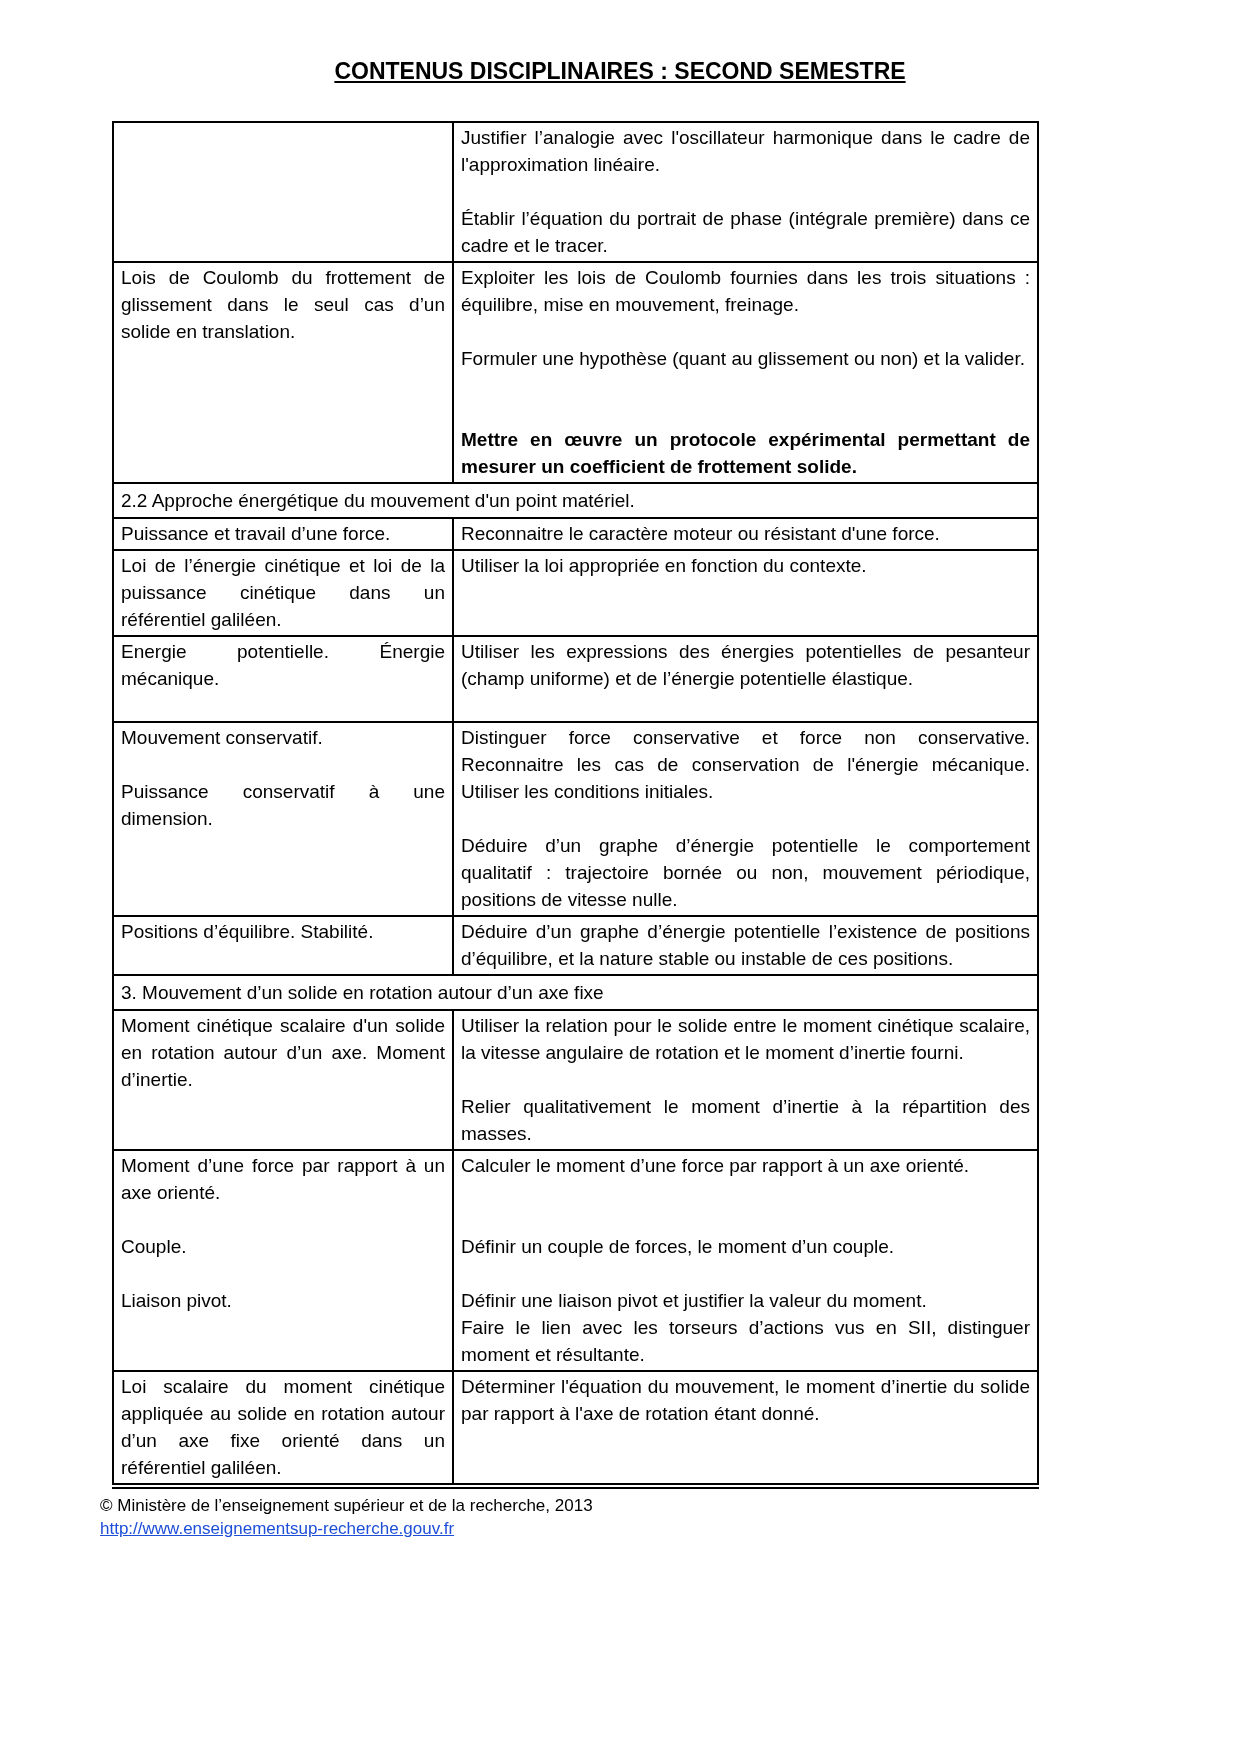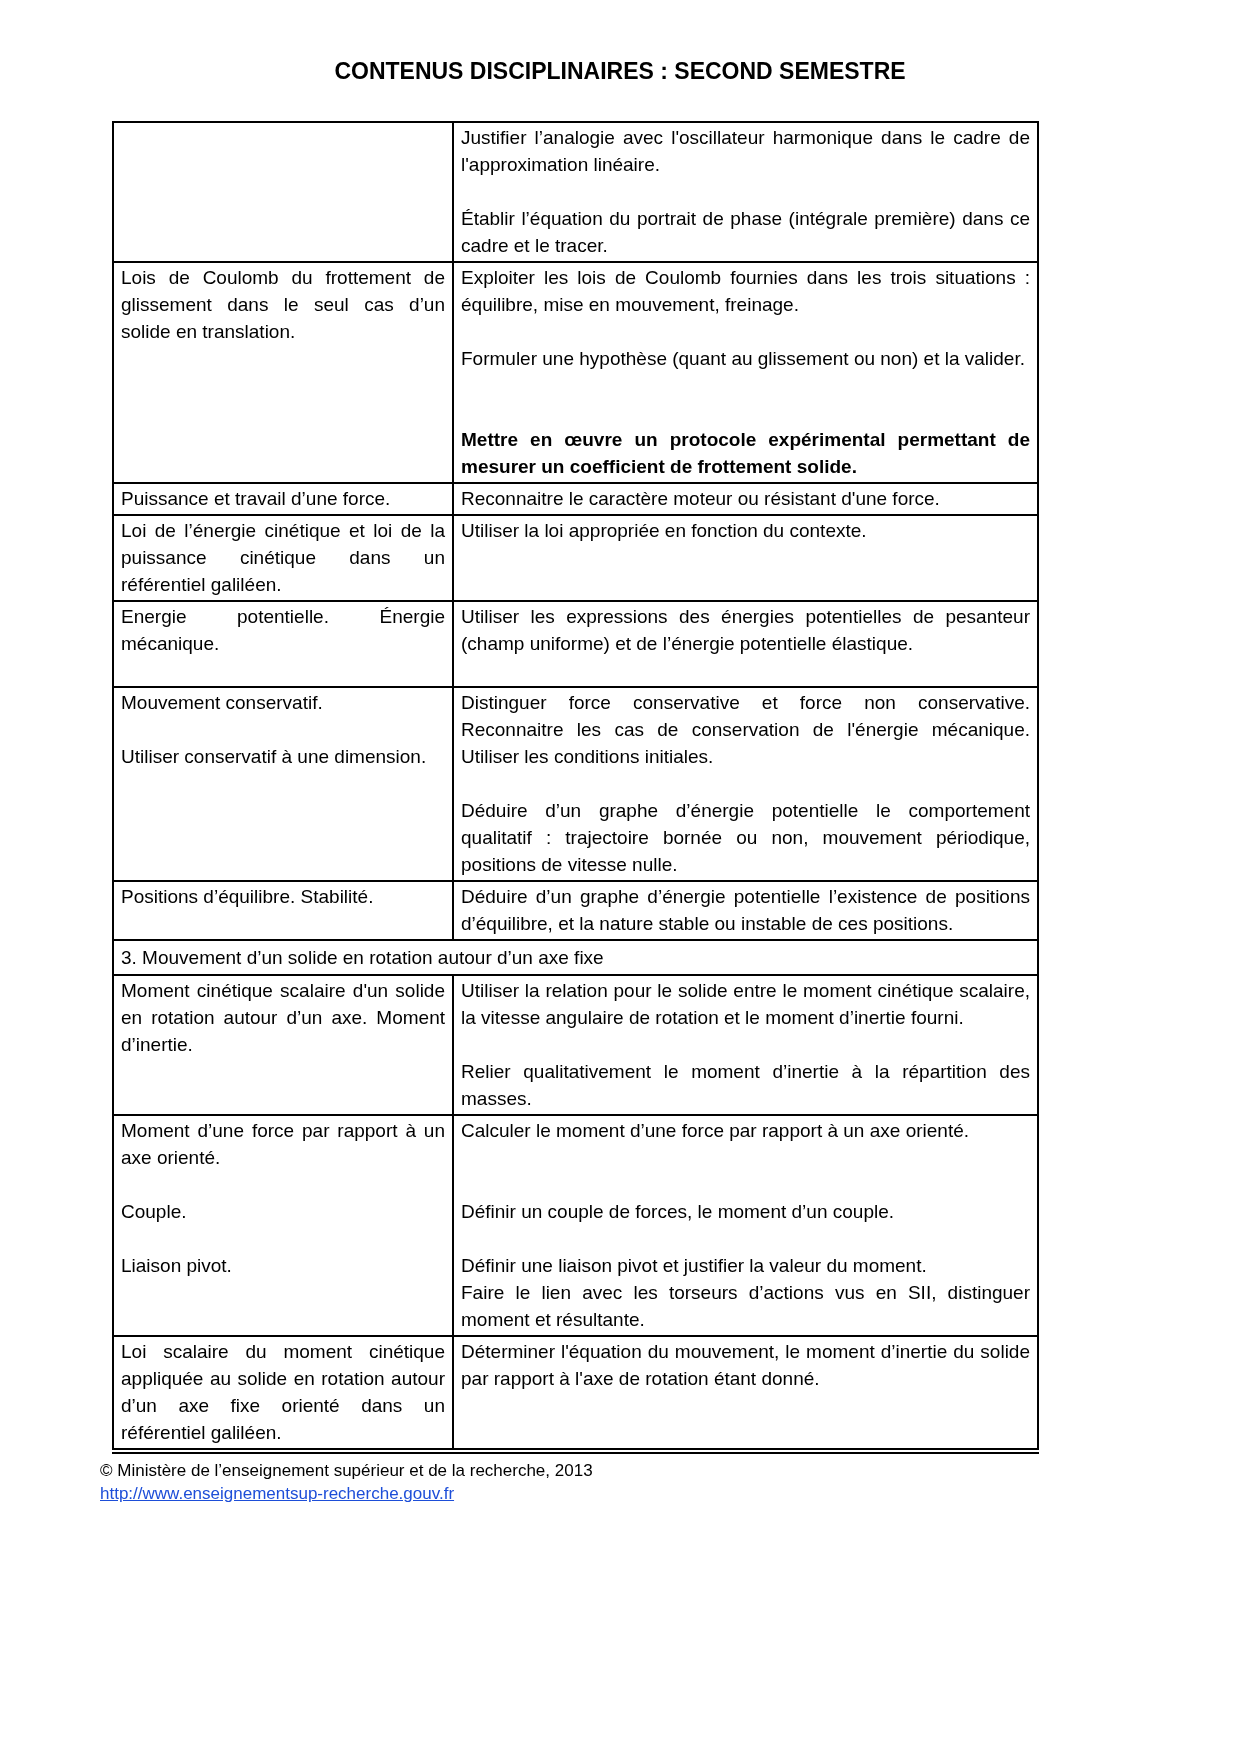--- a/index.html
+++ b/index.html
@@ -10,20 +10,21 @@
     font-family: "Liberation Sans", sans-serif;
     position: relative;
     overflow: hidden;
   }
   .page-title {
     margin-top: 58px;
     text-align: center;
     font-size: 23px;
     font-weight: bold;
     font-family: "Liberation Sans", sans-serif;
+    text-decoration: underline;
   }
   .table-wrap { margin: 36px 0 0 112px; width: 927px; }
   table.curriculum {
     border-collapse: collapse;
     width: 100%;
     table-layout: fixed;
   }
   table.curriculum td {
     border: 2px solid #000;
     vertical-align: top;
@@ -80,20 +81,23 @@
             </td>
             <td class="cell-right">
               <p>Exploiter les lois de Coulomb fournies dans les trois situations : équilibre, mise en mouvement, freinage.</p>
               <p class="blank">&nbsp;</p>
               <p>Formuler une hypothèse (quant au glissement ou non) et la valider.</p>
               <p class="blank">&nbsp;</p>
               <p class="blank">&nbsp;</p>
               <p class="bold">Mettre en œuvre un protocole expérimental permettant de mesurer un coefficient de frottement solide.</p>
             </td>
           </tr>
+          <tr class="section-row">
+            <td colspan="2">2.2 Approche énergétique du mouvement d'un point matériel.</td>
+          </tr>
           <tr>
             <td class="cell-left">
               <p>Puissance et travail d’une force.</p>
             </td>
             <td class="cell-right">
               <p>Reconnaitre le caractère moteur ou résistant d'une force.</p>
             </td>
           </tr>
           <tr>
             <td class="cell-left">
@@ -109,21 +113,21 @@
             </td>
             <td class="cell-right">
               <p>Utiliser les expressions des énergies potentielles de pesanteur (champ uniforme) et de l’énergie potentielle élastique.</p>
               <p class="blank">&nbsp;</p>
             </td>
           </tr>
           <tr>
             <td class="cell-left">
               <p>Mouvement conservatif.</p>
               <p class="blank">&nbsp;</p>
-              <p>Utiliser conservatif à une dimension.</p>
+              <p>Puissance conservatif à une dimension.</p>
             </td>
             <td class="cell-right">
               <p>Distinguer force conservative et force non conservative. Reconnaitre les cas de conservation de l'énergie mécanique. Utiliser les conditions initiales.</p>
               <p class="blank">&nbsp;</p>
               <p>Déduire d’un graphe d’énergie potentielle le comportement qualitatif : trajectoire bornée ou non, mouvement périodique, positions de vitesse nulle.</p>
             </td>
           </tr>
           <tr>
             <td class="cell-left">
               <p>Positions d’équilibre. Stabilité.</p>

